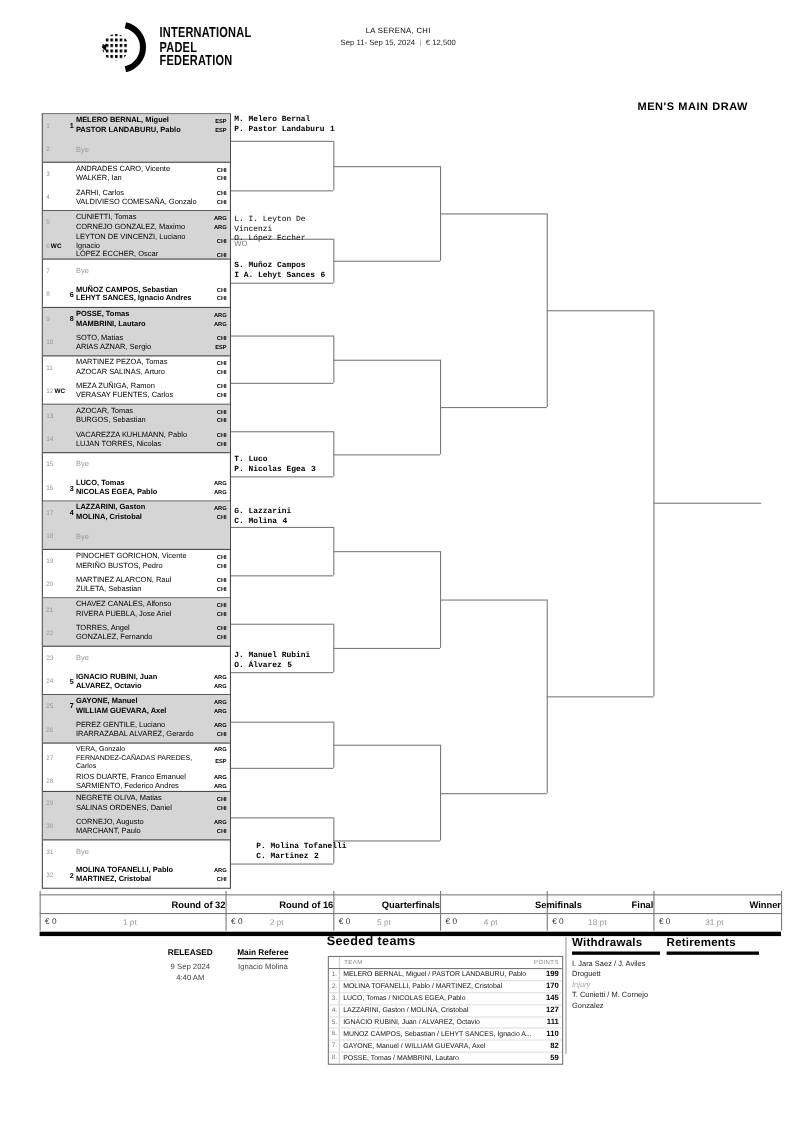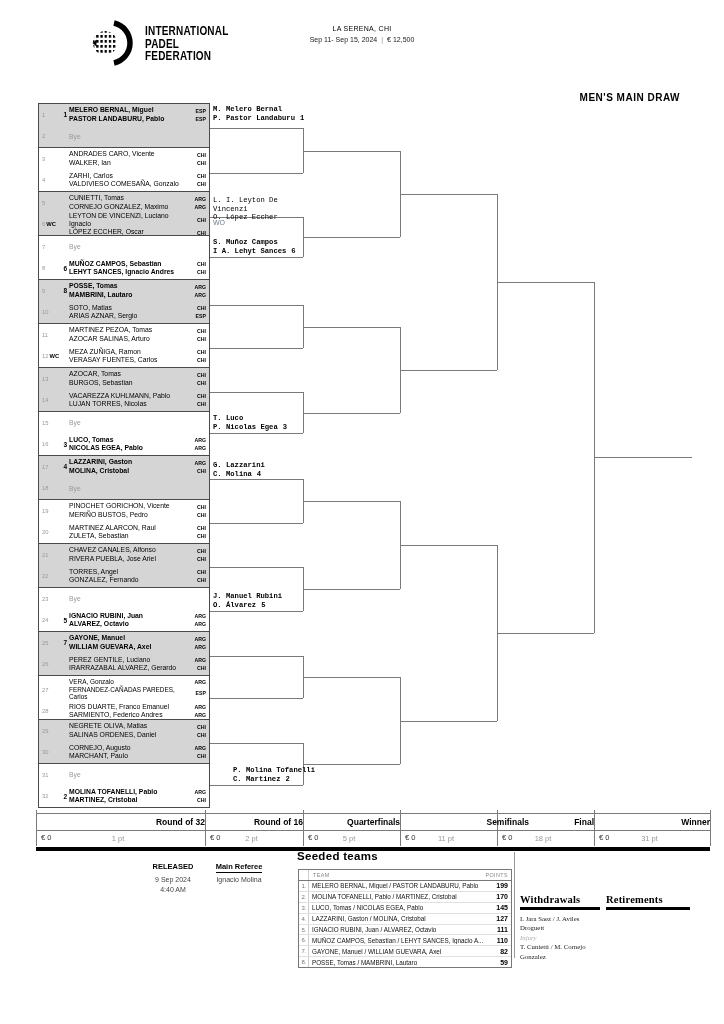--- a/index.html
+++ b/index.html
@@ -63,21 +63,21 @@
   .st-head .st-pts{padding-right:3px;}
   .st-row{display:flex;height:9.9px;align-items:center;border-bottom:1px solid #e0e0e0;}
   .st-row:last-child{border-bottom:none;}
   .st-num{width:10px;flex:none;text-align:right;font-size:6px;color:#777;border-right:1px solid #ccc;
           padding-right:1.5px;box-sizing:border-box;height:100%;display:flex;align-items:center;justify-content:flex-end;}
   .st-name{flex:1;font-size:6.3px;color:#111;padding-left:3px;white-space:nowrap;overflow:hidden;min-width:0;}
   .st-points{flex:none;width:22px;text-align:right;font-size:7px;font-weight:bold;padding-right:3px;}
   .st-head .st-num-sp{width:10px;flex:none;border-right:1px solid #ccc;box-sizing:border-box;height:100%;}
 
   .vdivider{position:absolute;left:514px;top:852px;width:1px;height:106px;background:#999;}
-  .wd-col{position:absolute;top:894px;font-family:Liberation Serif, serif;}
+  .wd-col{position:absolute;top:851px;}
   .wd-title{font-size:10.5px;font-weight:bold;letter-spacing:.2px;}
   .wd-bar{height:2.5px;background:#000;margin-top:2px;}
   .wd-entries{margin-top:4px;}
   .wd-entry{font-size:6.8px;line-height:9.6px;color:#222;}
   .wd-entry.reason{font-style:italic;color:#aaa;}
 </style>
 </head>
 <body>
 
 <div class="page" id="page">
@@ -780,20 +780,20 @@
     <div class="f-eur" style="left: 41px; top: 833px;">€ 0</div>
     <div class="f-pt" style="left: 36px; width: 164px; top: 834px;">1 pt</div>
     <div class="f-head" style="left: 205px; width: 98px; top: 817px;">Round of 16</div>
     <div class="f-eur" style="left: 210px; top: 833px;">€ 0</div>
     <div class="f-pt" style="left: 205px; width: 93px; top: 834px;">2 pt</div>
     <div class="f-head" style="left: 303px; width: 97px; top: 817px;">Quarterfinals</div>
     <div class="f-eur" style="left: 308px; top: 833px;">€ 0</div>
     <div class="f-pt" style="left: 303px; width: 92px; top: 834px;">5 pt</div>
     <div class="f-head" style="left: 400px; width: 97px; top: 817px; margin-left: 32px;">Semifinals</div>
     <div class="f-eur" style="left: 405px; top: 833px;">€ 0</div>
-    <div class="f-pt" style="left: 400px; width: 92px; top: 834px;">11 pt</div>
+    <div class="f-pt" style="left: 400px; width: 92px; top: 834px;">4 pt</div>
     <div class="f-head" style="left: 497px; width: 97px; top: 817px;">Final</div>
     <div class="f-eur" style="left: 502px; top: 833px;">€ 0</div>
     <div class="f-pt" style="left: 497px; width: 92px; top: 834px;">18 pt</div>
     <div class="f-head" style="left: 594px; width: 116px; top: 817px;">Winner</div>
     <div class="f-eur" style="left: 599px; top: 833px;">€ 0</div>
     <div class="f-pt" style="left: 594px; width: 111px; top: 834px;">31 pt</div>
   </div>
 
 </body></html>

